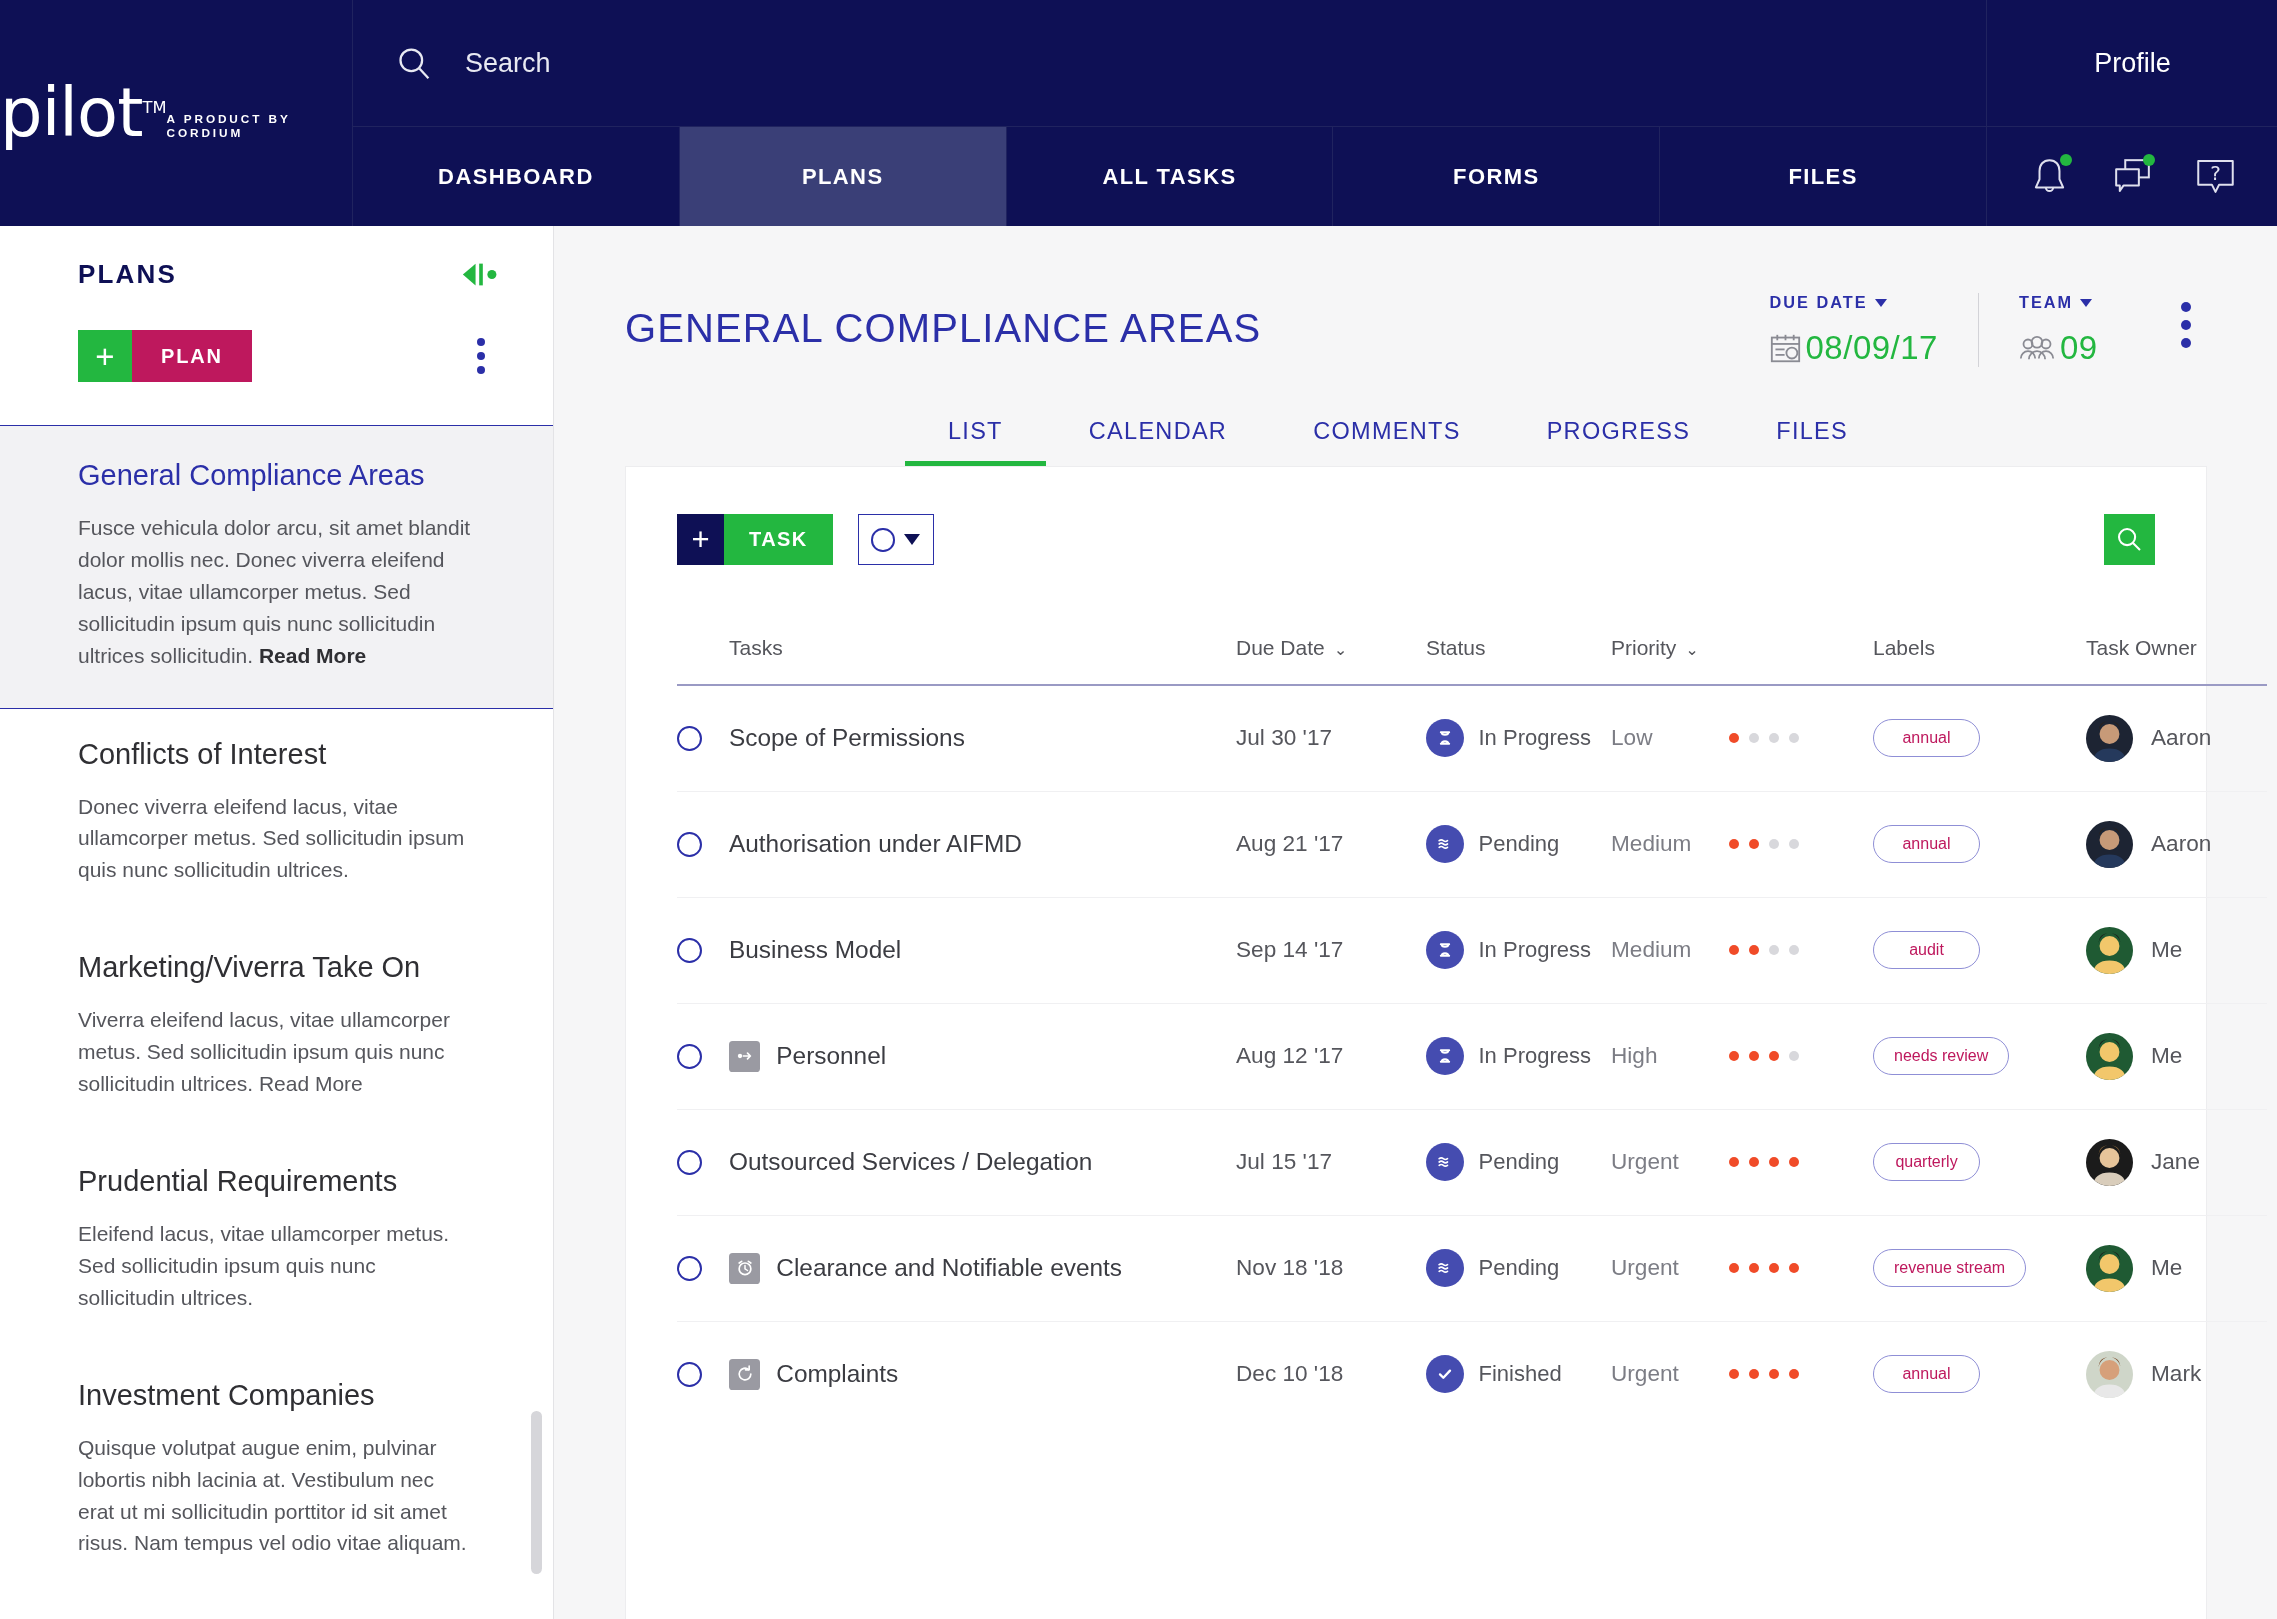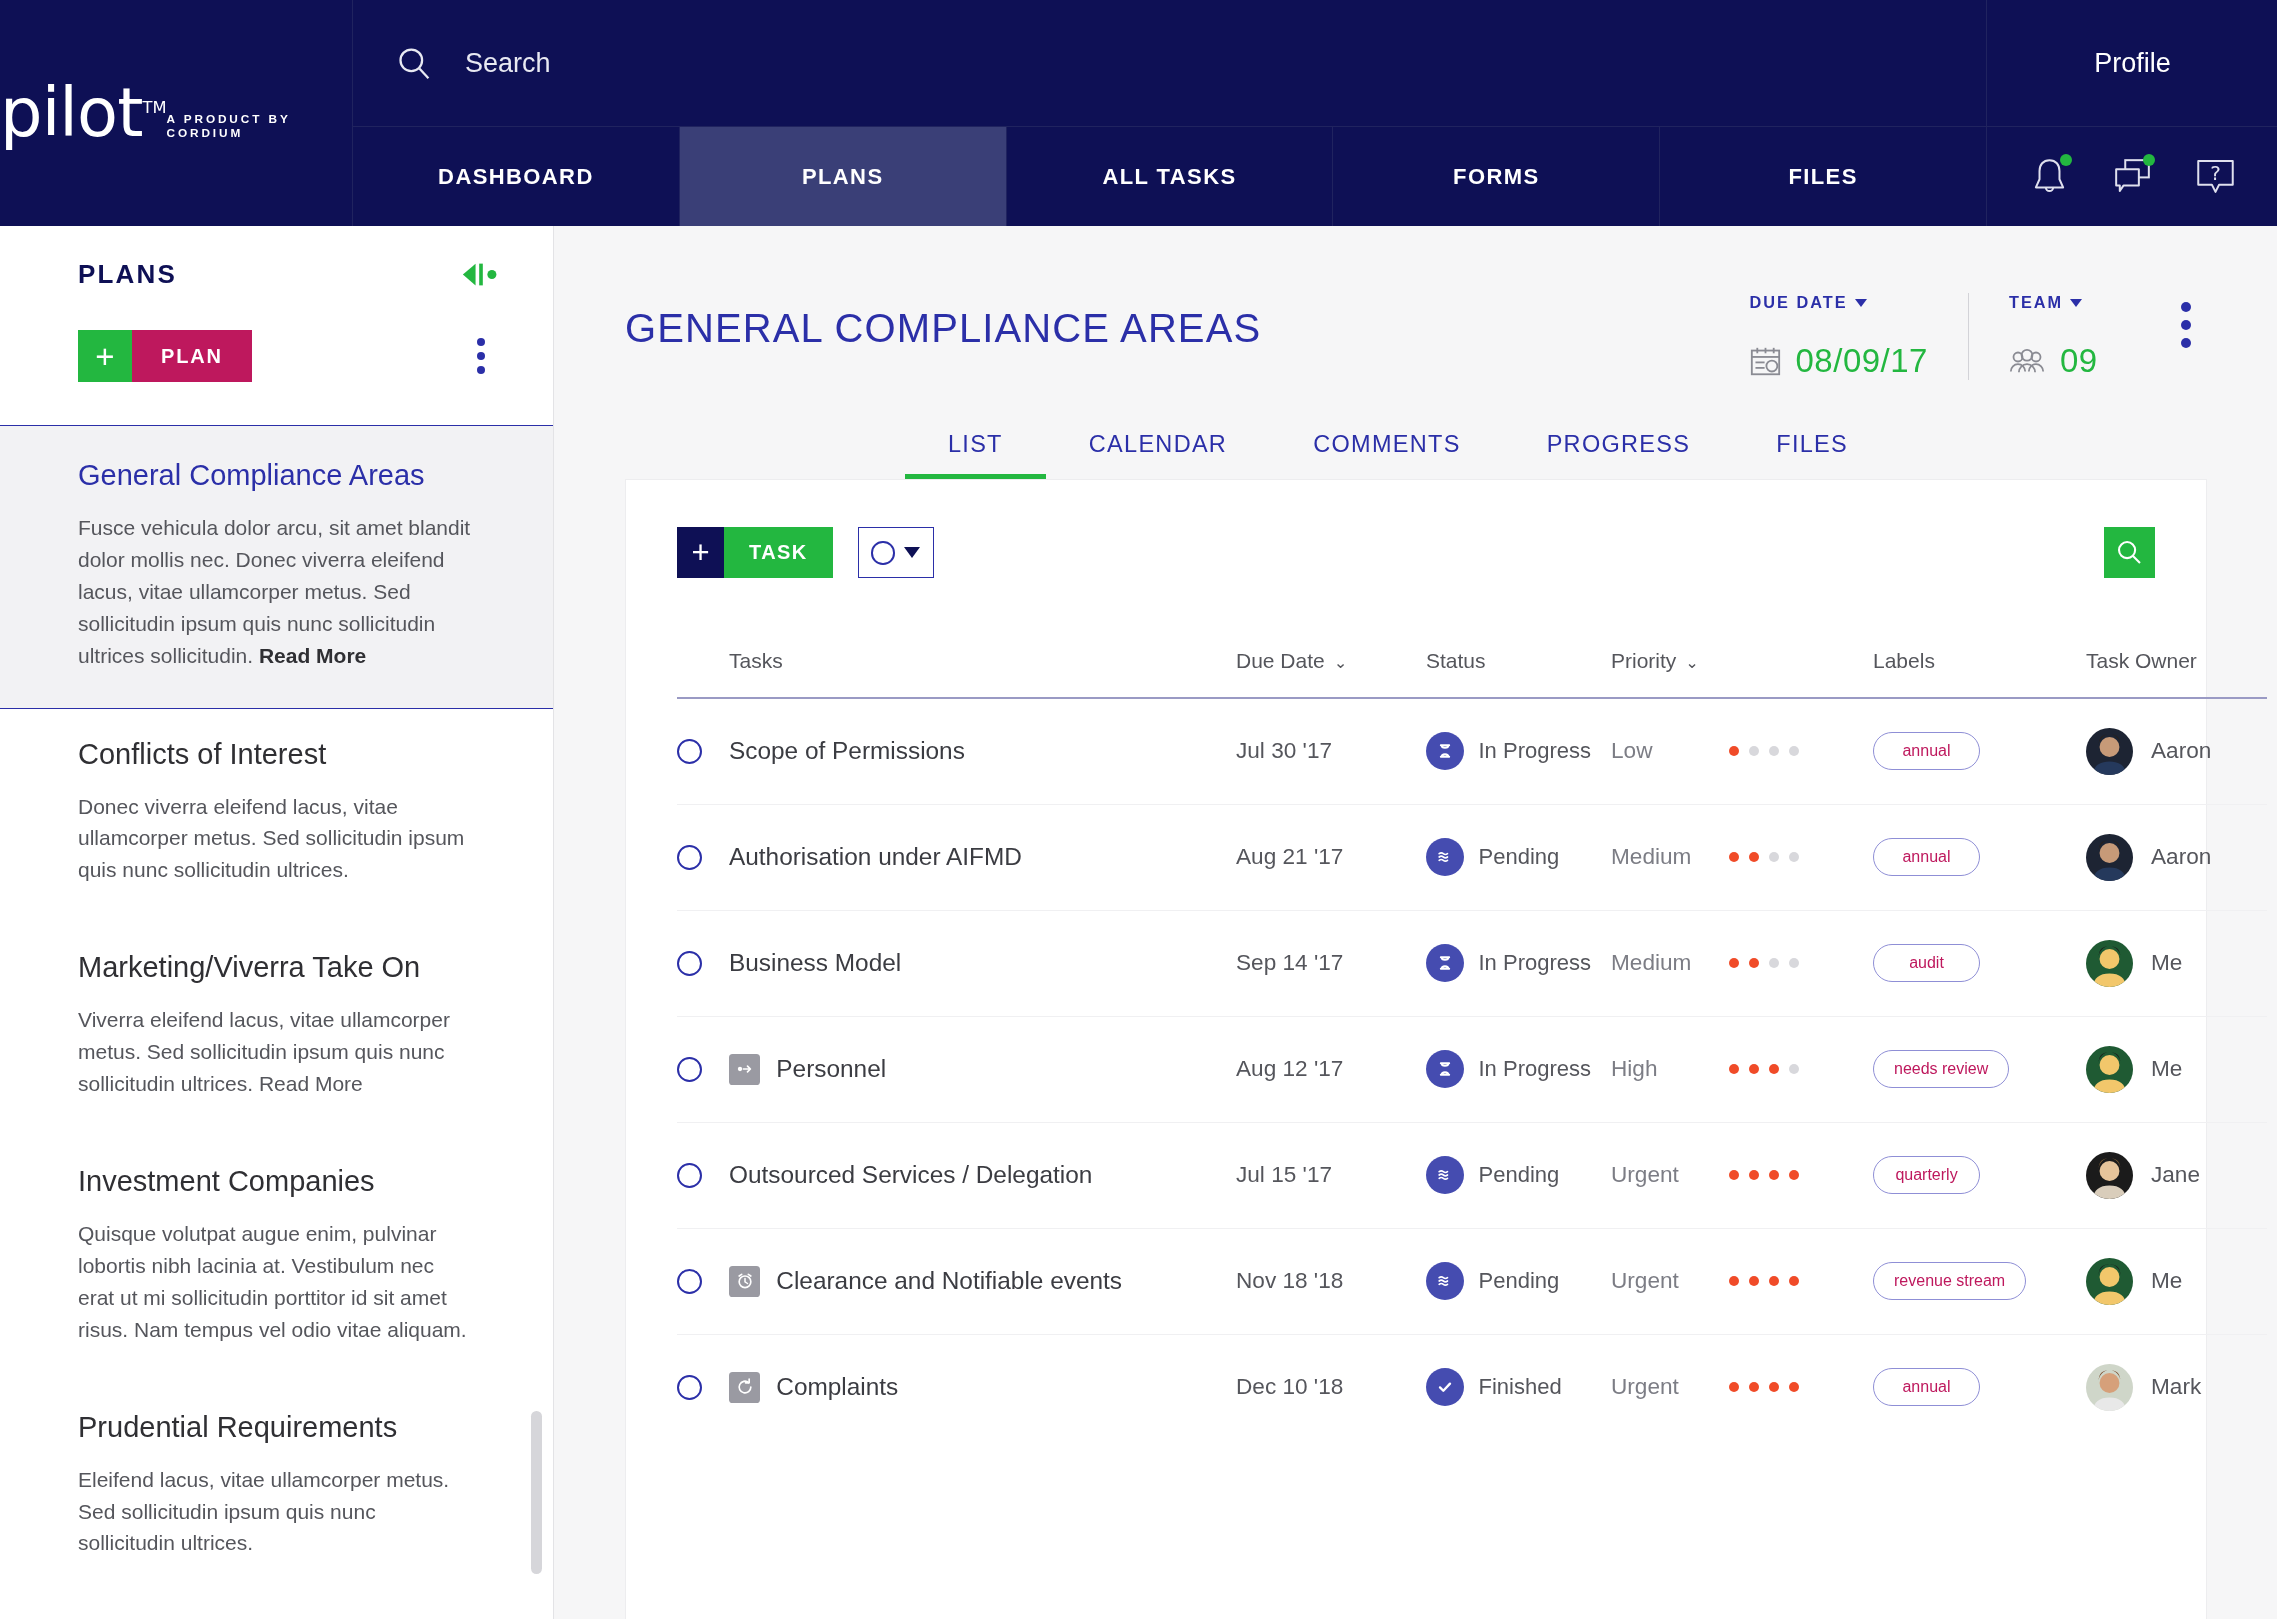--- a/index.html
+++ b/index.html
@@ -132,21 +132,21 @@
     color: #2b2fa8; font-size: 40px; letter-spacing: 1.1px; padding-top: 23.5px;
   }
   .meta { display: flex; align-items: flex-start; gap: 0; padding-top: 11px; }
   .meta-block { padding: 0 40px; }
   .meta-block.bordered { border-left: 1.8px solid #d3d3d8; }
   .meta-lbl {
     color: #2b2fa8; font-size: 16.3px; font-weight: bold; letter-spacing: 2px;
     display: flex; align-items: center; gap: 7.2px; cursor: pointer;
   }
   .caret { width: 0; height: 0; border-left: 6.3px solid transparent; border-right: 6.3px solid transparent; border-top: 8.1px solid #2b2fa8; }
-  .meta-val { display: flex; align-items: center; gap: 15px; margin-top: 30px; }
+  .meta-val { display: flex; align-items: center; gap: 5px; margin-top: 17px; }
   .meta-val .txt { color: #23b740; font-size: 33px; letter-spacing: 0.5px; }
   .meta-kebab { display: flex; flex-direction: column; gap: 8.1px; padding: 9px 16.3px 0 43px; cursor: pointer; }
   .meta-kebab i { width: 10px; height: 10px; border-radius: 50%; background: #2b2fa8; display: block; }
 
   .tabsrow { display: flex; justify-content: center; gap: 0; margin-top: 51px; padding-right: 36px; }
   .ctab {
     color: #2b2fa8; font-size: 23.5px; letter-spacing: 1.3px; padding: 0 43px 16.3px 43px;
     cursor: pointer; border-bottom: 5.4px solid transparent;
   }
   .ctab.active { border-bottom-color: #23b740; }
@@ -339,27 +339,27 @@
         <div class="plan-name">Conflicts of Interest</div>
         <div class="plan-desc"><span>Donec viverra eleifend lacus, vitae ullamcorper metus. Sed sollicitudin ipsum quis nunc sollicitudin ultrices.</span></div>
       </div>
 
       <div class="plan-item">
         <div class="plan-name">Marketing/Viverra Take On</div>
         <div class="plan-desc"><span>Viverra eleifend lacus, vitae ullamcorper metus. Sed sollicitudin ipsum quis nunc sollicitudin ultrices. </span><span>Read More</span></div>
       </div>
 
       <div class="plan-item">
+        <div class="plan-name">Prudential Requirements</div>
+        <div class="plan-desc"><span>Eleifend lacus, vitae ullamcorper metus. Sed sollicitudin ipsum quis nunc sollicitudin ultrices.</span></div>
+      </div>
+
+      <div class="plan-item">
         <div class="plan-name">Investment Companies</div>
         <div class="plan-desc"><span>Quisque volutpat augue enim, pulvinar lobortis nibh lacinia at. Vestibulum nec erat ut mi sollicitudin porttitor id sit amet risus. Nam tempus vel odio vitae aliquam.</span></div>
-      </div>
-
-      <div class="plan-item">
-        <div class="plan-name">Prudential Requirements</div>
-        <div class="plan-desc"><span>Eleifend lacus, vitae ullamcorper metus. Sed sollicitudin ipsum quis nunc sollicitudin ultrices.</span></div>
       </div>
 
       <div class="sb-scrollbar"></div>
     </div>
   </div>
 
   <div class="main">
 
     <div class="main-head">
       <div class="main-title">GENERAL COMPLIANCE AREAS</div>

